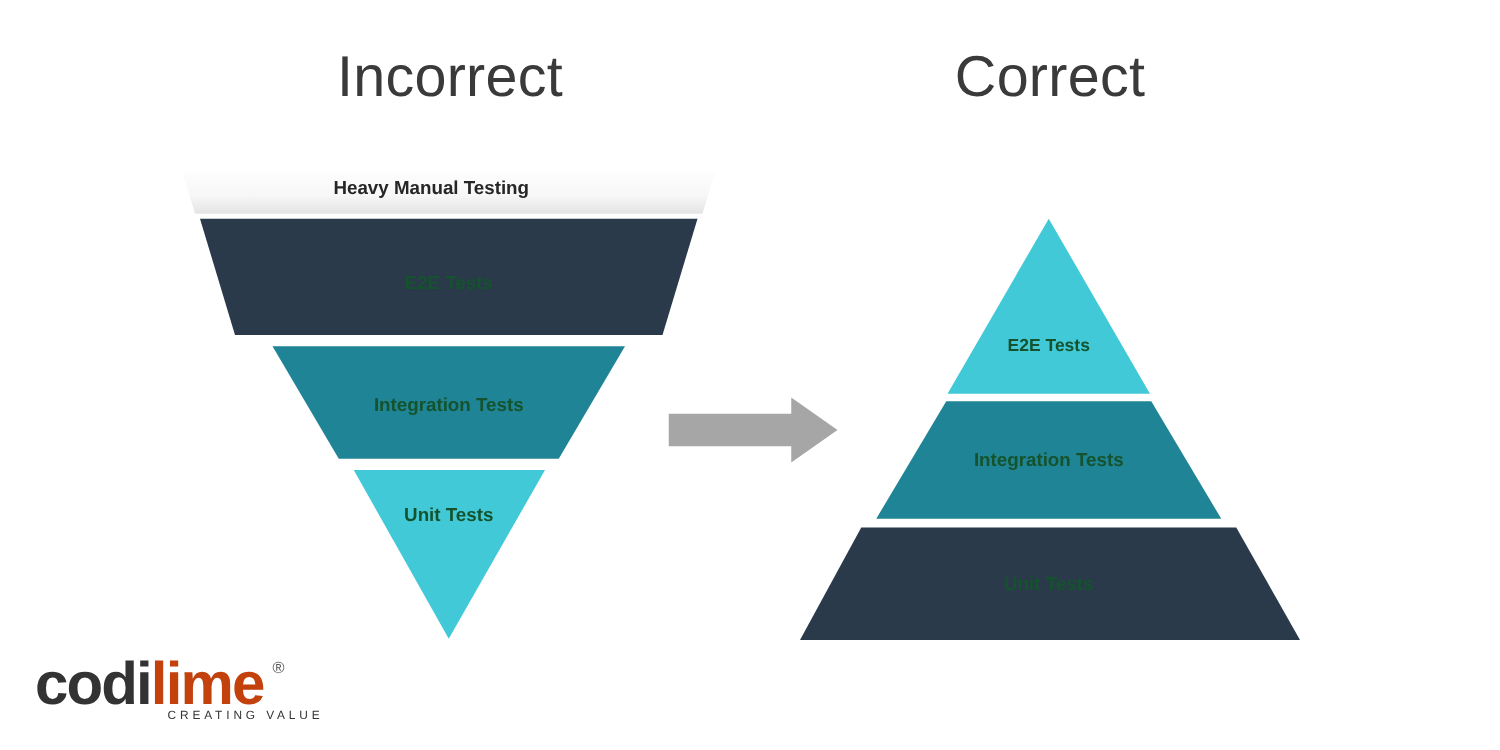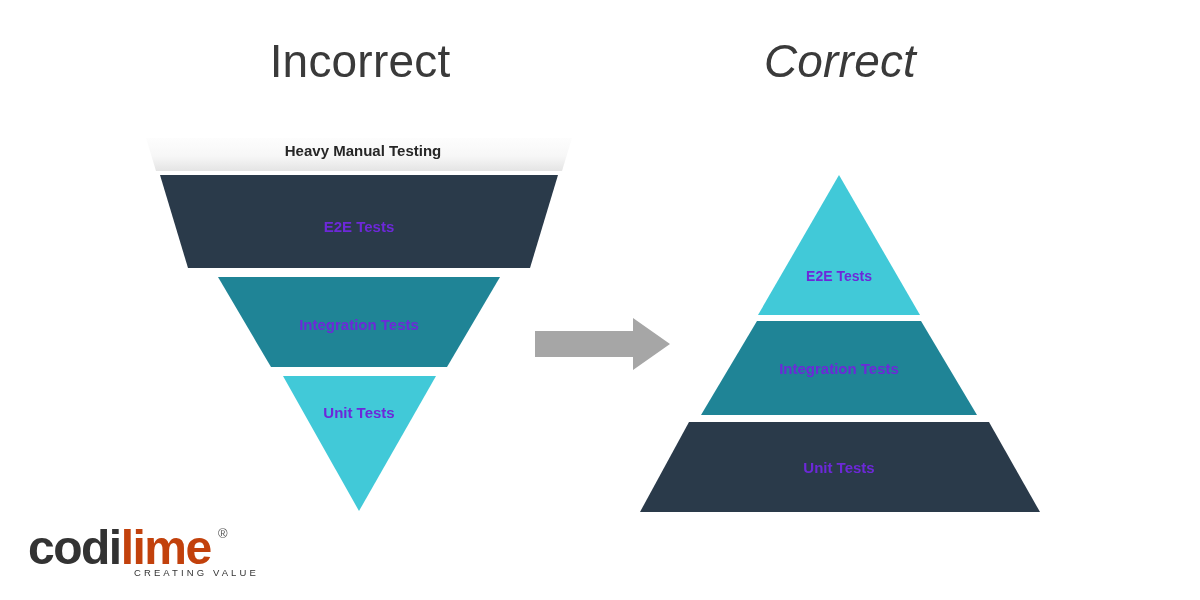--- a/index.html
+++ b/index.html
@@ -27,45 +27,45 @@
     top: 38px;
     font-size: 46px;
     font-weight: 300;
     color: #3a3a3a;
     letter-spacing: 0.2px;
     text-align: center;
     white-space: nowrap;
     line-height: 1;
   }
   #title-incorrect { left: 160px; width: 400px; }
-  #title-correct   { left: 640px; width: 400px; font-style: italic; }
+  #title-correct   { left: 640px; width: 400px; }
 
   
   .diagram {
     position: absolute;
     left: 0;
     top: 0;
     width: 1200px;
     height: 600px;
   }
 
   
   .tier-label {
     position: absolute;
     text-align: center;
     white-space: nowrap;
     font-weight: bold;
     line-height: 1;
     pointer-events: none;
   }
-  .tier-label.light { color: #6d28d9; }
+  .tier-label.light { color: #14532d; }
   .tier-label.dark  { color: #262626; }
 
   
-  #lbl-heavy       { left: 163px; top: 143px; width: 400px; font-size: 15px; }
+  #lbl-heavy       { left: 145px; top: 143px; width: 400px; font-size: 15px; }
   #lbl-e2e-left    { left: 159px; top: 219px; width: 400px; font-size: 15px; }
   #lbl-integ-left  { left: 159px; top: 317px; width: 400px; font-size: 15px; }
   #lbl-unit-left   { left: 159px; top: 405px; width: 400px; font-size: 15px; }
 
   
   #lbl-e2e-right   { left: 639px; top: 269px; width: 400px; font-size: 14px; }
   #lbl-integ-right { left: 639px; top: 361px; width: 400px; font-size: 15px; }
   #lbl-unit-right  { left: 639px; top: 460px; width: 400px; font-size: 15px; }
 
   

